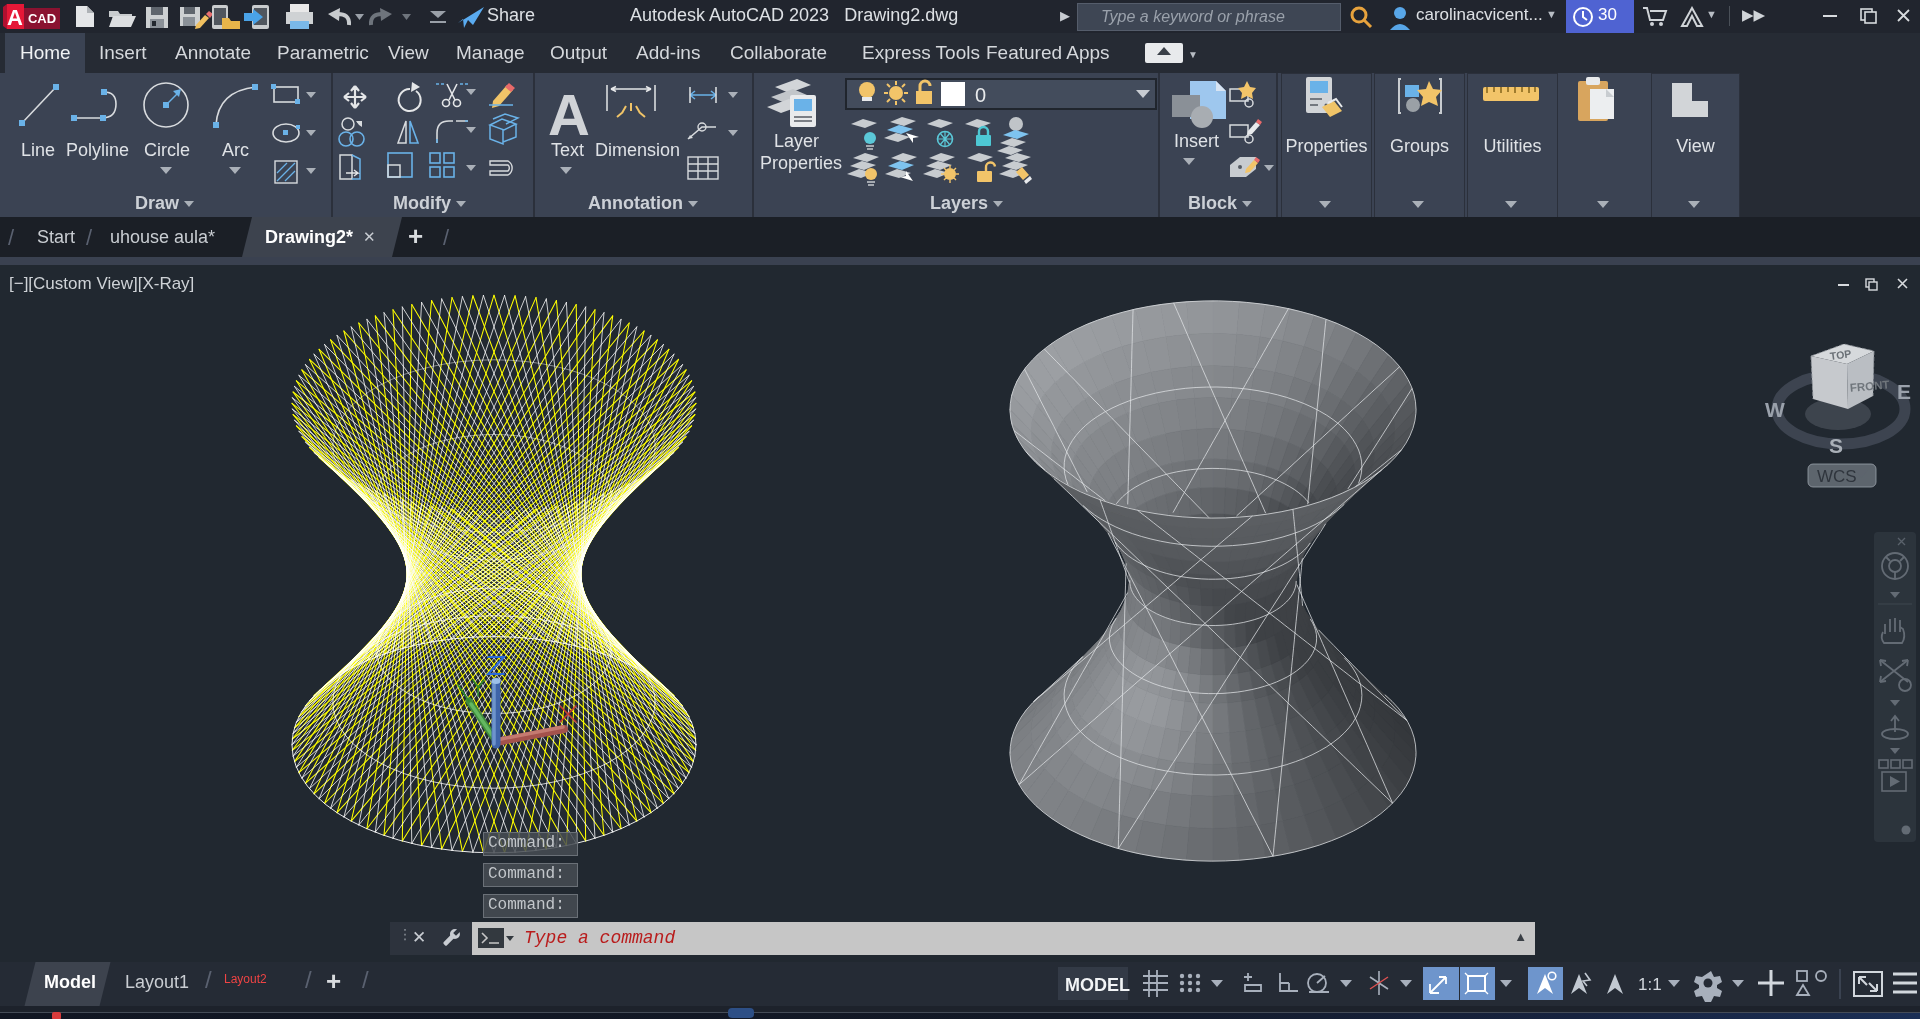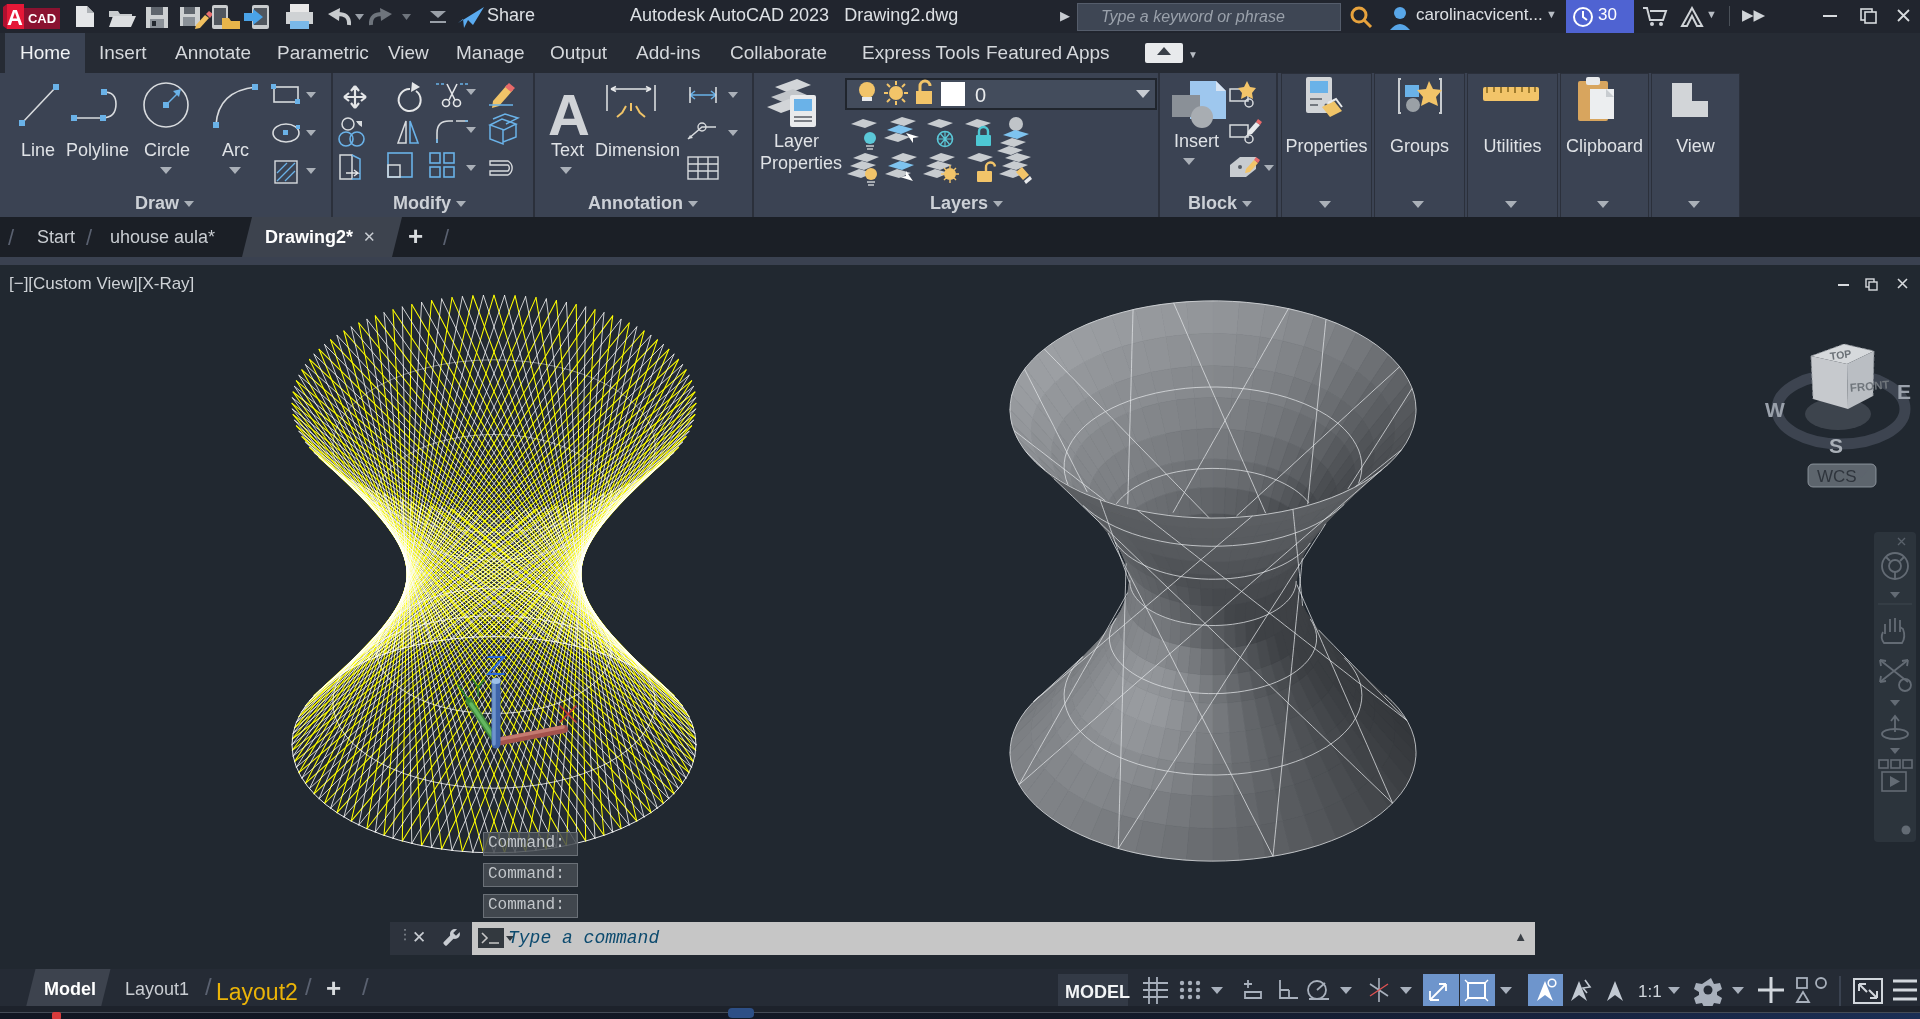--- a/index.html
+++ b/index.html
@@ -3,21 +3,21 @@
 <style>
   html,body{margin:0;padding:0;width:1920px;height:1019px;overflow:hidden;background:#212830;
     font-family:"Liberation Sans",sans-serif;}
   .abs{position:absolute;}
   #titlebar{left:0;top:0;width:1920px;height:33px;background:#21252e;}
   #tabrow{left:0;top:33px;width:1920px;height:40px;background:#262b34;}
   #ribbon{left:0;top:73px;width:1920px;height:144px;background:#3b4353;}
   #filetabs{left:0;top:217px;width:1920px;height:40px;background:#1b1f26;}
   #strip{left:0;top:257px;width:1920px;height:8px;background:#3a4150;}
   #canvas{left:0;top:265px;width:1920px;height:697px;background:#212830;}
-  #statusbar{left:0;top:962px;width:1920px;height:44px;background:#252b35;margin-top:7px;}
+  #statusbar{left:0;top:962px;width:1920px;height:44px;background:#252b35;}
   #taskbar{left:0;top:1006px;width:1920px;height:13px;background:linear-gradient(90deg,#111622 0%,#131926 55%,#17233f 82%,#1b2f55 100%);}
   .rtab{position:absolute;top:0;height:40px;line-height:40px;color:#d5d8dc;font-size:19px;}
   .panlbl{position:absolute;top:118px;height:26px;line-height:24px;color:#ccd0d6;font-size:18px;white-space:nowrap;font-weight:bold;}
   .dars{display:inline-block;width:0;height:0;border-left:5px solid transparent;border-right:5px solid transparent;border-top:6px solid #aab0b8;vertical-align:middle;}
   .biglbl{position:absolute;color:#dfe2e6;font-size:18px;text-align:center;}
   .sep{position:absolute;top:73px;width:2px;height:144px;background:#2b303b;}
   .ftab{position:absolute;top:0;height:40px;line-height:40px;color:#c9cdd2;font-size:18px;}
   .slash{position:absolute;top:8px;width:14px;height:24px;color:#5a6170;font-size:22px;}
   svg text{font-family:"Liberation Sans",sans-serif;}
   .ly{stroke:#ffff00;stroke-width:1.05;}
@@ -147,23 +147,20 @@
 <span class="panlbl" style="left:1188px">Block <span class="dars"></span></span>
 
 <div class="abs" style="left:1281px;top:0;width:89px;height:144px;background:#3b4353;border:1px solid #2b303b">
   <div class="biglbl" style="left:0;width:89px;top:62px">Properties</div>
     </div>
 <div class="abs" style="left:1467px;top:0;width:89px;height:144px;background:#3b4353;border:1px solid #2b303b">
   <div class="biglbl" style="left:0;width:89px;top:62px">Utilities</div>
     </div>
 <div class="abs" style="left:1374px;top:0;width:89px;height:144px;background:#3b4353;border:1px solid #2b303b">
   <div class="biglbl" style="left:0;width:89px;top:62px">Groups</div>
-    </div>
-<div class="abs" style="left:1560px;top:0;width:87px;height:144px;background:#3b4353;border:1px solid #2b303b">
-  <div class="biglbl" style="left:0;width:87px;top:62px">Clipboard</div>
     </div>
 <div class="abs" style="left:1651px;top:0;width:87px;height:144px;background:#3b4353;border:1px solid #2b303b">
   <div class="biglbl" style="left:0;width:87px;top:62px">View</div>
     </div>
 <svg class="abs" style="left:0;top:0" width="1920" height="144">
 
  <g stroke="#d8dbde" fill="none" stroke-width="1.6">
   <line x1="22" y1="50" x2="56" y2="14"></line>
   <path d="M74 45 h28 M102 45 q14 0 14 -14 q0 -12 -12 -12"></path>
   <circle cx="166" cy="32" r="22"></circle>
@@ -1544,30 +1541,30 @@
    <rect x="10" y="-1" width="4" height="6.5" fill="#2d333d"></rect>
   </g>
  </svg>
 </div>
 <div class="abs" style="left:472px;top:657px;width:1063px;height:33px;background:#c6c6c6">
  <svg style="position:absolute;left:6px;top:6px" width="36" height="22">
    <rect x="0" y="0" width="26" height="20" fill="#33393f"></rect>
    <path d="M4 5 l5 5 -5 5 M11 15 h10" stroke="#c6c6c6" stroke-width="1.6" fill="none"></path>
    <path d="M28 8 l8 0 -4 5 Z" fill="#33393f"></path>
  </svg>
- <span style="position:absolute;left:36px;top:6px;color:#0c4a6e;font-size:18px;font-style:italic;font-family:'Liberation Mono',monospace">Type a command</span>
+ <span style="position:absolute;left:52px;top:6px;color:#b91c1c;font-size:18px;font-style:italic;font-family:'Liberation Mono',monospace">Type a command</span>
  <span style="position:absolute;right:8px;top:7px;color:#3a3f45;font-size:13px">▲</span>
 </div>
 </div>
 <div class="abs" id="statusbar">
 <div class="abs" style="left:30px;top:0;width:75px;height:44px;background:#3d434e;transform:skewX(-14deg)"></div>
 <span class="abs" style="left:44px;top:10px;color:#fff;font-weight:bold;font-size:18px">Model</span>
 <span class="abs" style="left:125px;top:10px;color:#c9cdd2;font-size:18px">Layout1</span>
 <span class="abs" style="left:205px;top:4px;color:#5a6170;font-size:24px">/</span>
-<span class="abs" style="left:216px;top:10px;color:#eab308;font-size:23px">Layout2</span>
+<span class="abs" style="left:224px;top:10px;color:#ef4444;font-size:12px">Layout2</span>
 <span class="abs" style="left:305px;top:4px;color:#5a6170;font-size:24px">/</span>
 <span class="abs" style="left:326px;top:4px;color:#d8dbde;font-size:26px;font-weight:bold">+</span>
 <span class="abs" style="left:362px;top:4px;color:#5a6170;font-size:24px">/</span>
 <svg class="abs" style="left:1055px;top:5px" width="865" height="36">
  <rect x="3" y="0" width="70" height="33" fill="#333a46"></rect>
  <text x="10" y="24" font-size="18px" fill="#f2f4f6" font-weight="bold">MODEL</text>
  <g stroke="#a8b0bc" stroke-width="1.8" fill="none">
   <path d="M88 9 h25 M88 16 h25 M88 23 h25 M94 3 v27 M102 3 v27"></path>
  </g>
  <g fill="#a8b0bc">

